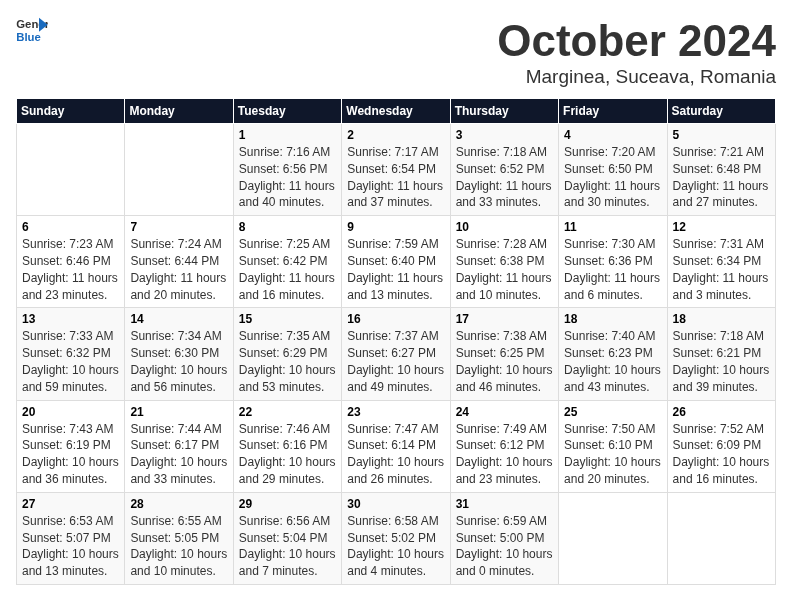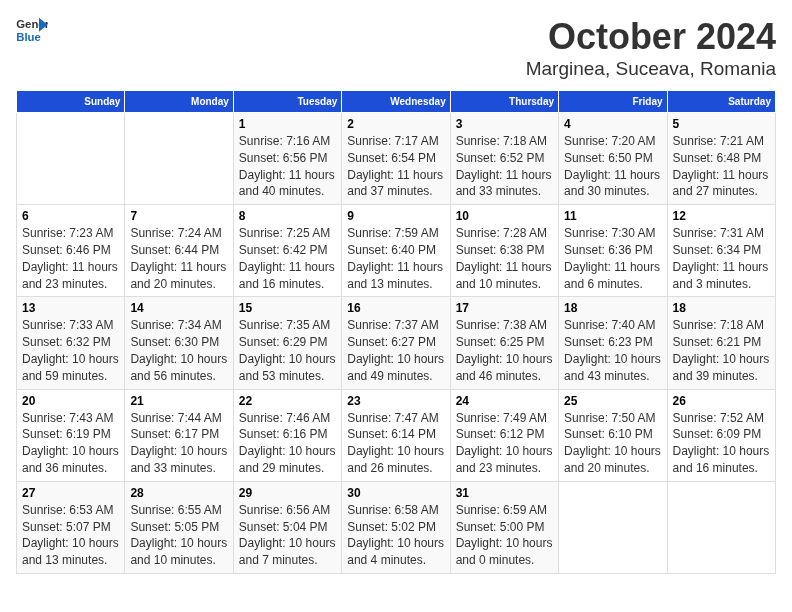--- a/index.html
+++ b/index.html
@@ -20,39 +20,39 @@
       display: flex;
       align-items: center;
       gap: 4px;
     }
     .logo-icon {
       width: 32px;
       height: 28px;
     }
     .title-block { text-align: right; }
     .month-title {
-      font-size: 36px;
+      font-size: 44px;
       font-weight: bold;
       color: #333;
     }
     .location {
       font-size: 19px;
       color: #333;
     }
     table {
       width: 100%;
       border-collapse: collapse;
       font-size: 11px;
     }
     thead tr th {
-      background: #1d4ed8;
+      background: #0f172a;
       color: #fff;
       padding: 5px 4px;
-      text-align: right;
-      font-size: 10px;
+      text-align: left;
+      font-size: 12px;
       font-weight: bold;
       border: 1px solid #fff;
     }
     tbody tr td {
       vertical-align: top;
       border: 1px solid #ddd;
       padding: 4px 5px;
       min-width: 100px;
       height: 80px;
       background: #fff;

